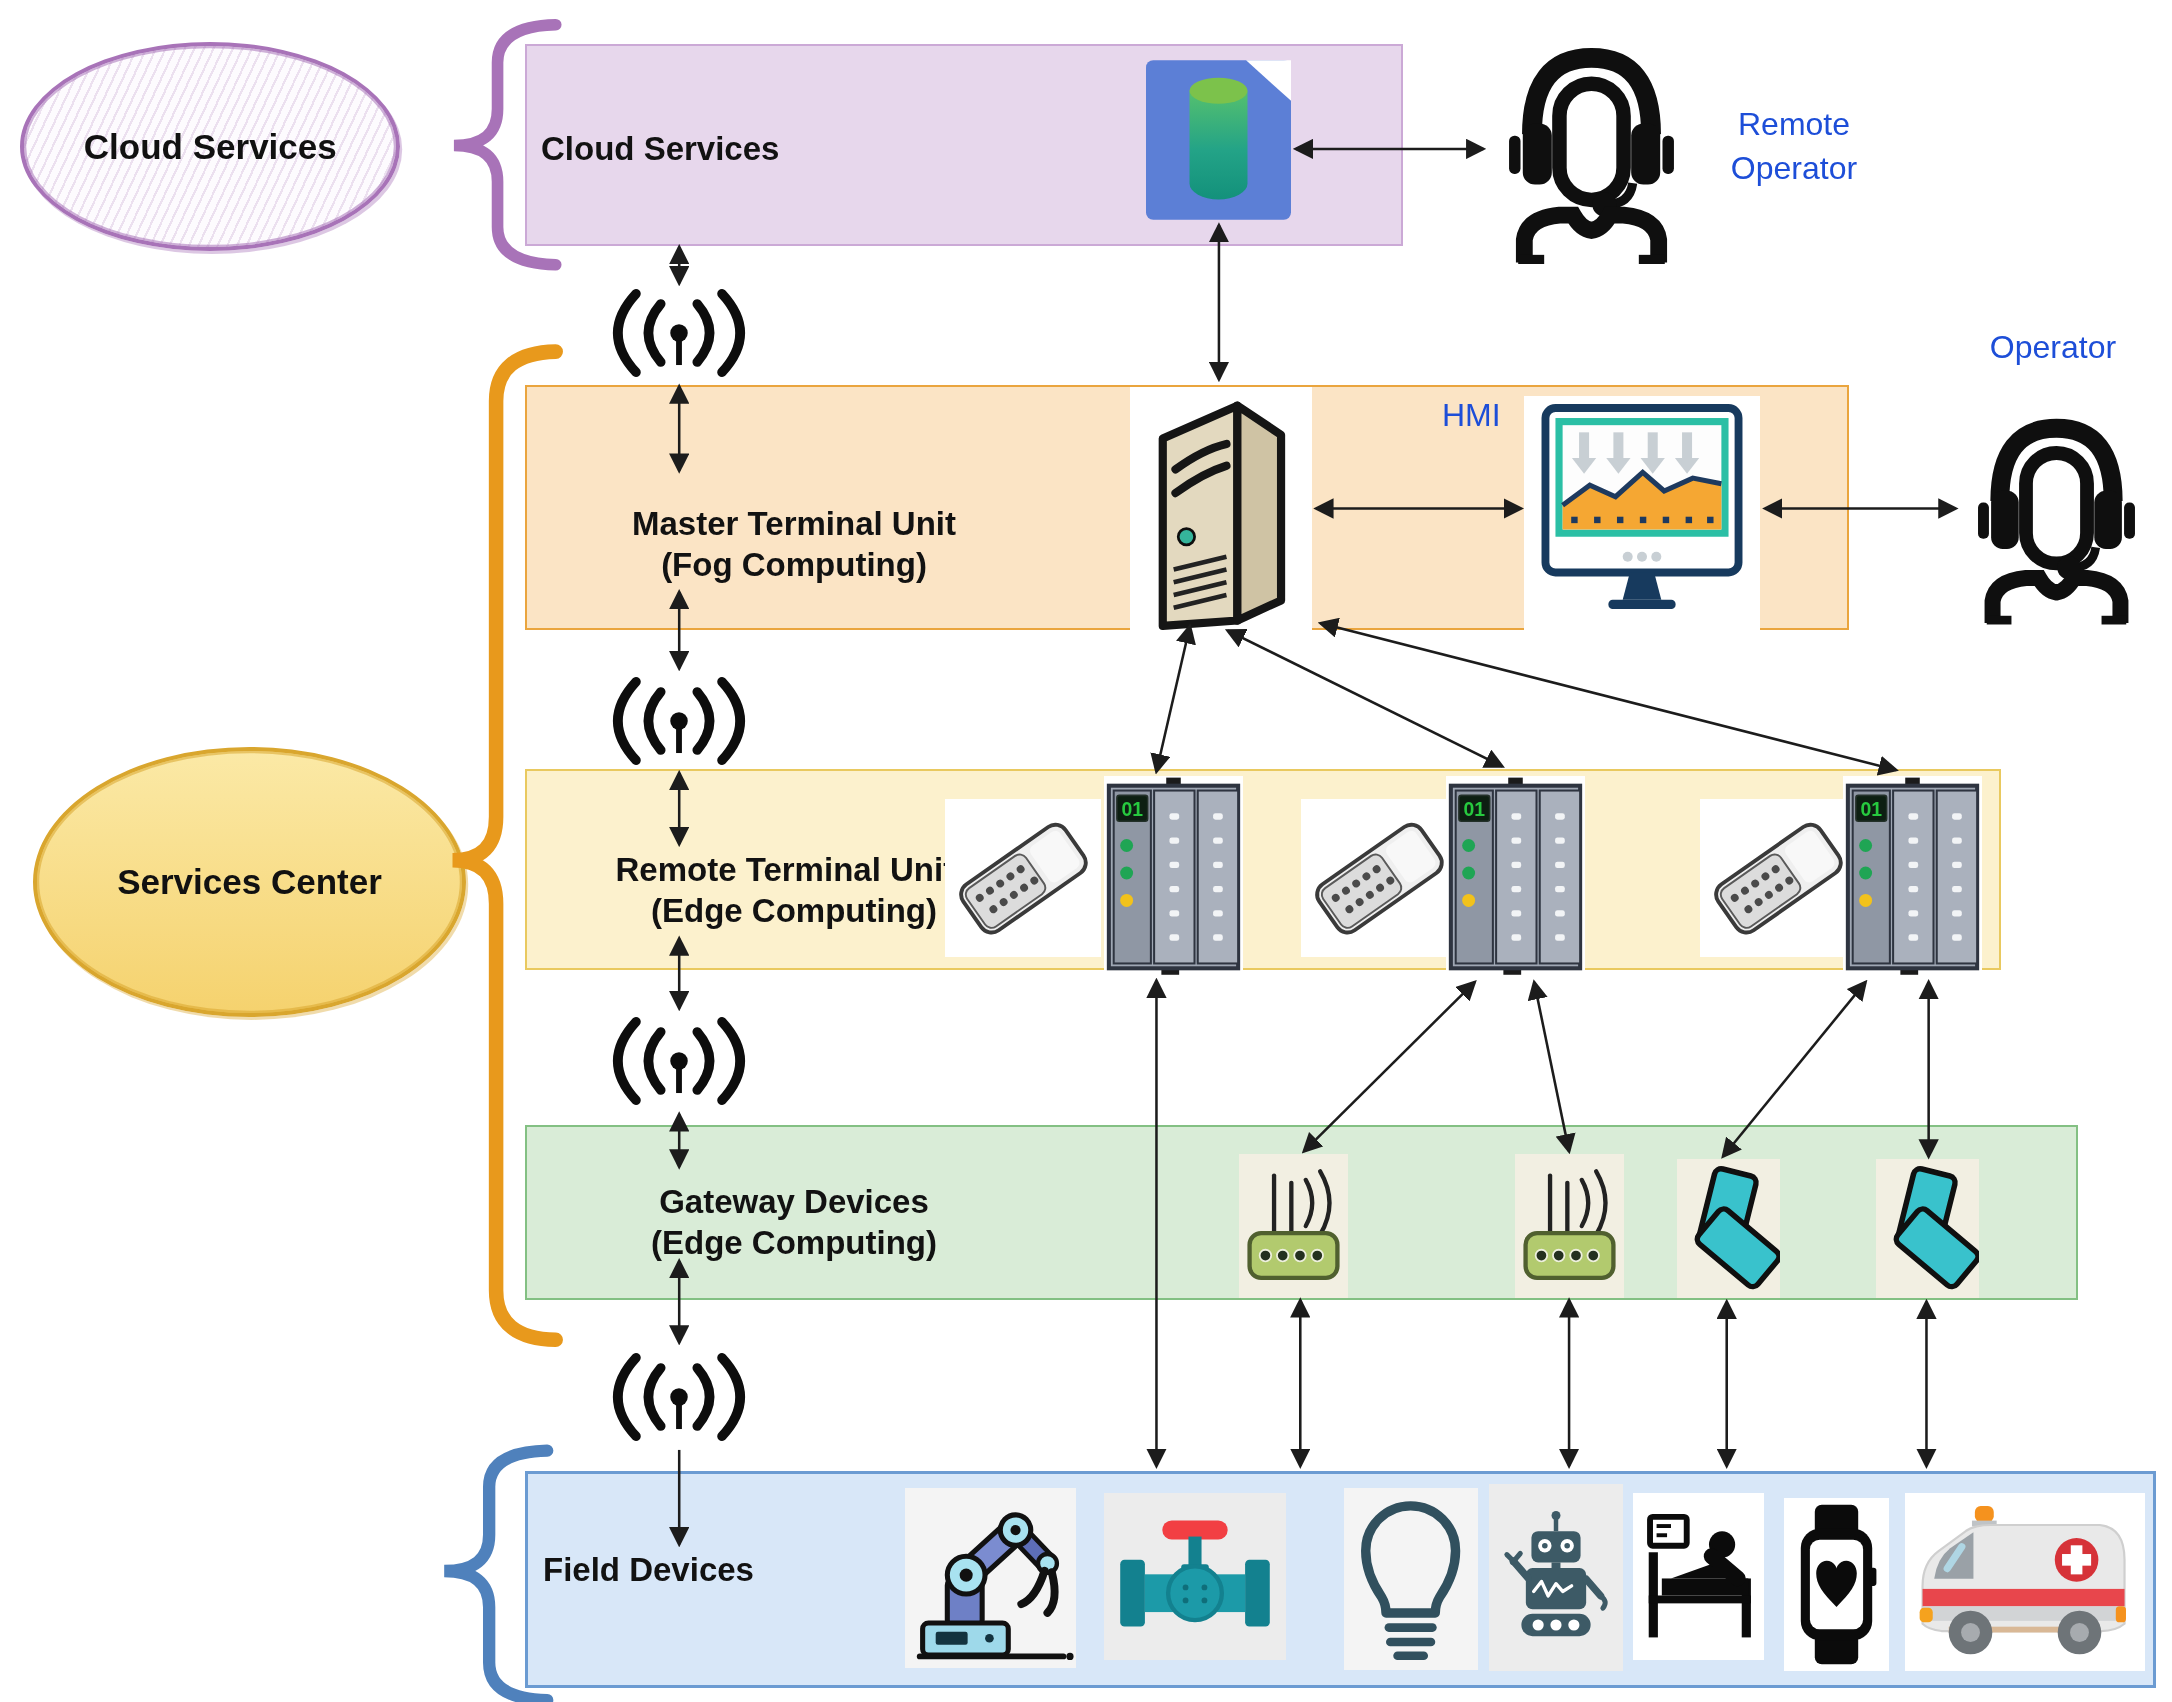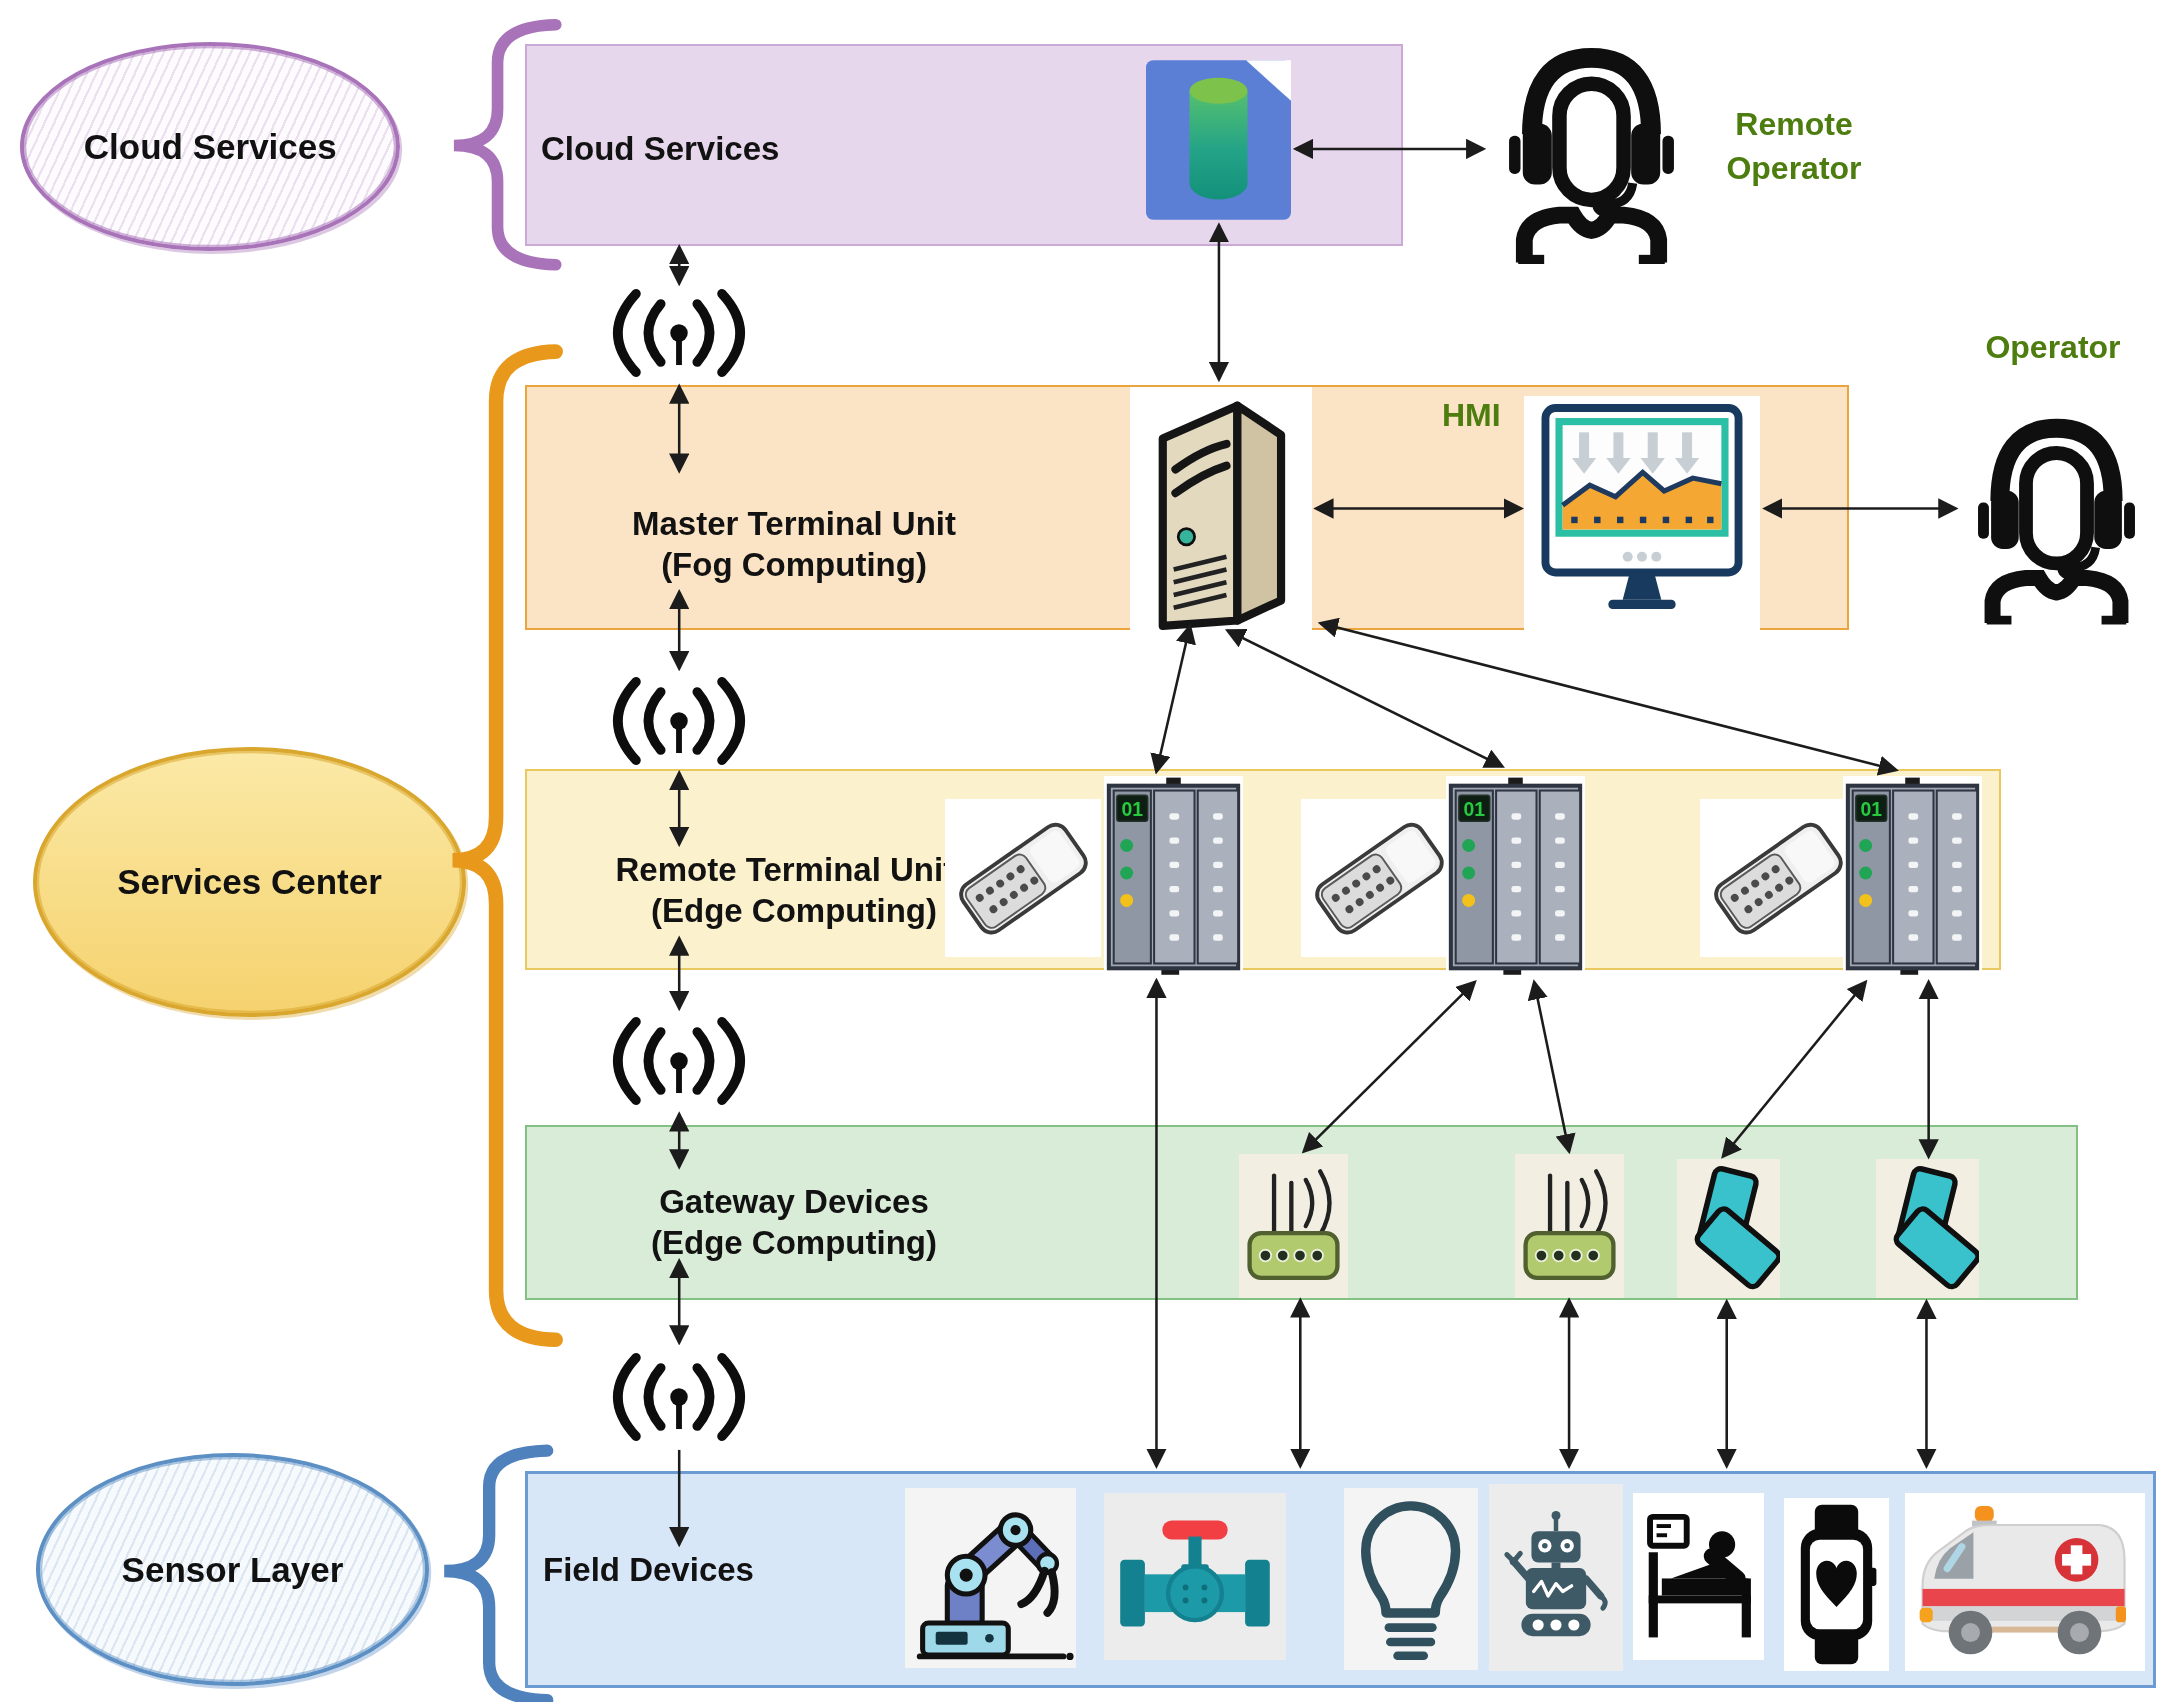--- a/index.html
+++ b/index.html
@@ -15,21 +15,21 @@
            border-radius:50%;font-weight:bold;font-size:35px;}
   .e-cloud{border:4.4px solid #A873B8;
            background:repeating-linear-gradient(115deg,#FDFBFE 0 6.5px,rgba(168,115,184,.22) 6.5px 8.7px);
            box-shadow:inset 0 0 0 2.2px rgba(168,115,184,.55), 2.2px 2.9px 0 0 rgba(168,115,184,.4);}
   .e-control{border:4.4px solid #D9A62E;
            background:linear-gradient(180deg,#FBE9A6,#F5D26E);
            box-shadow:inset 0 0 0 2.2px rgba(217,166,46,.55), 2.2px 2.9px 0 0 rgba(217,166,46,.4);}
   .e-sensor{border:4.4px solid #5C8FC4;
            background:repeating-linear-gradient(115deg,#F7FAFD 0 6.5px,rgba(92,143,196,.22) 6.5px 8.7px);
            box-shadow:inset 0 0 0 2.2px rgba(92,143,196,.5), 2.2px 2.9px 0 0 rgba(92,143,196,.38);}
-  .ann{position:absolute;font-weight:bold;font-size:32px;line-height:44px;color:#4d7c0f;}
+  .ann{position:absolute;font-weight:normal;font-size:32px;line-height:44px;color:#1d4ed8;}
   svg{display:block;}
 </style>
 </head>
 <body>
 
 <div id="canvas">
 
   <svg width="0" height="0" style="position:absolute" aria-hidden="true">
     <defs>
       <marker id="mh" viewBox="0 0 10 10" refX="8.5" refY="5" markerWidth="8" markerHeight="8" orient="auto-start-reverse">
@@ -144,23 +144,20 @@
     <path d="M152,12 Q72,14 72,64 L72,128 Q72,178 12,178 Q72,178 72,228 L72,290 Q72,340 152,342" fill="none" stroke="#A873B8" stroke-width="16" stroke-linecap="round"></path>
   </svg>
 
   <div class="ellipse e-control" style="left:33px;top:747px;width:425px;height:262px;">
     <span>Services Center</span>
   </div>
   <svg class="abs" style="left:445px;top:340px;" width="124" height="1010" viewBox="0 0 170 1390">
     <path d="M152,16 Q70,18 70,84 L70,656 Q70,716 10,716 Q70,716 70,776 L70,1308 Q70,1374 152,1376" fill="none" stroke="#E8991C" stroke-width="20" stroke-linecap="round"></path>
   </svg>
 
-  <div class="ellipse e-sensor" style="left:36px;top:1453px;width:385px;height:225px;">
-    <span>Sensor Layer</span>
-  </div>
   <svg class="abs" style="left:434px;top:1439px;" width="127" height="272" viewBox="0 0 175 375">
     <path d="M156,16 Q76,18 76,66 L76,132 Q76,182 14,182 Q76,182 76,232 L76,308 Q76,358 156,360" fill="none" stroke="#4F81BC" stroke-width="17" stroke-linecap="round"></path>
   </svg>
 
   <div class="band" style="left:525px;top:44px;width:878px;height:202px;background:#E7D7EC;border:2.2px solid #CBA9D6;"></div>
   <div class="band" style="left:525px;top:385px;width:1324px;height:245px;background:#FBE4C5;border:2.9px solid #EAA53E;"></div>
   <div class="band" style="left:525px;top:769px;width:1476px;height:201px;background:#FCF1CD;border:2.2px solid #E9C95F;"></div>
   <div class="band" style="left:525px;top:1125px;width:1553px;height:175px;background:#D9ECD7;border:2.2px solid #83C083;"></div>
   <div class="band" style="left:525px;top:1471px;width:1631px;height:217px;background:#D8E7F8;border:3.6px solid #6B9BD2;"></div>
 

